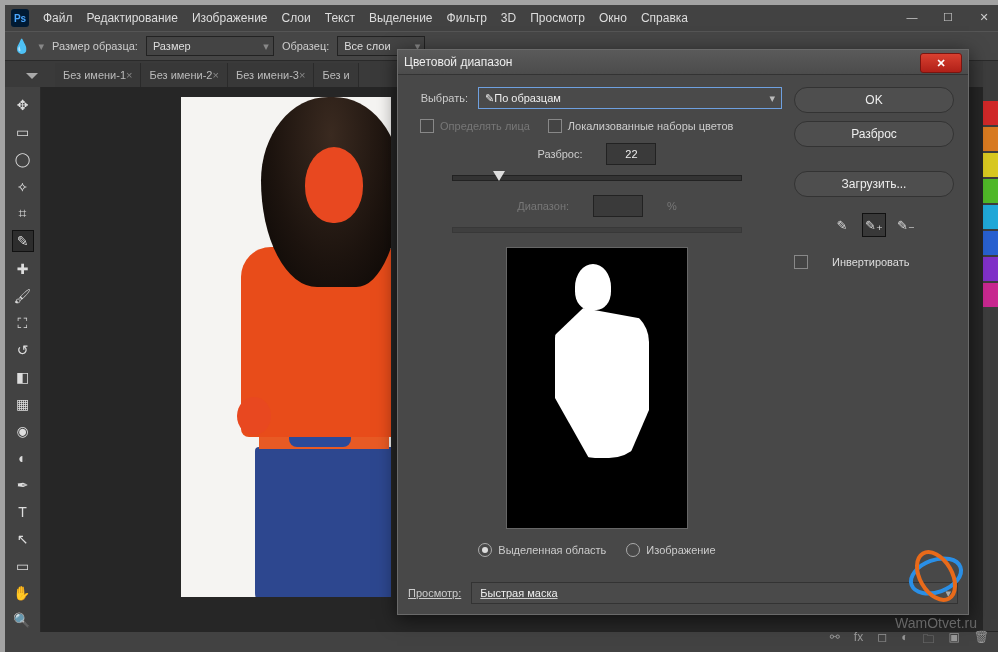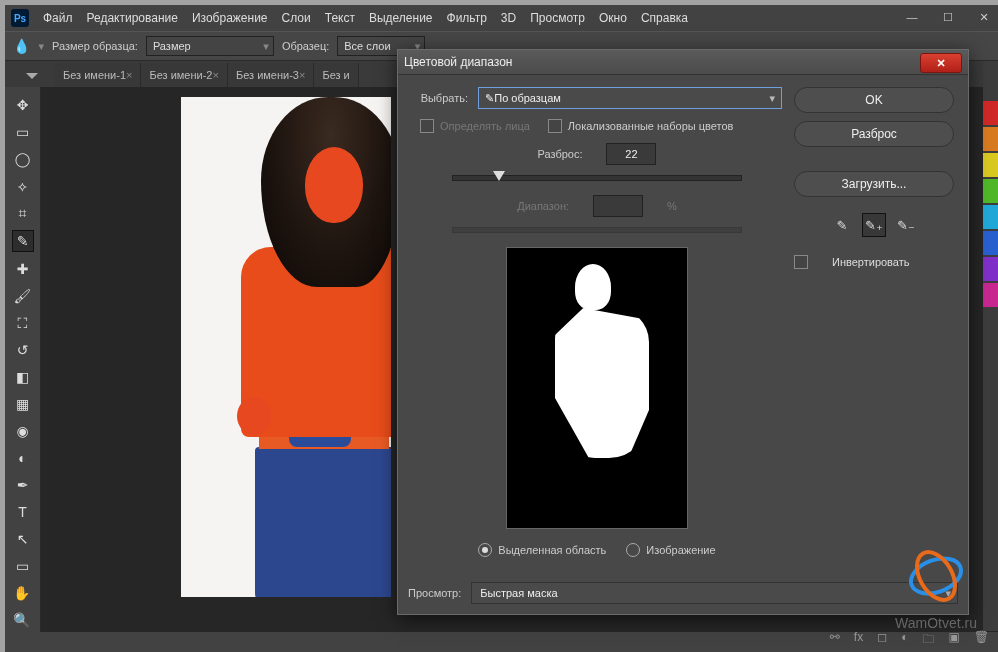--- a/index.html
+++ b/index.html
@@ -56,21 +56,21 @@
 .pv-shape2{position:absolute;left:48px;top:60px;width:94px;height:150px;background:#fff;border-radius:30px 34px 40px 40px;clip-path:polygon(30% 0,100% 8%,100% 68%,78% 100%,36% 100%,0 60%,0 18%);}
 .radio-row{display:flex;align-items:center;justify-content:center;gap:20px;margin-top:14px;}
 .radio{width:12px;height:12px;border:1px solid #aaa;border-radius:50%;display:flex;align-items:center;justify-content:center;}
 .radio.on::after{content:"";width:6px;height:6px;background:#ddd;border-radius:50%;}
 .dialog-right{width:160px;display:flex;flex-direction:column;gap:8px;}
 .dlg-btn{height:24px;background:#4e4e4e;border:1px solid #333;border-radius:14px;color:#eee;display:flex;align-items:center;justify-content:center;font-size:12px;}
 .eyedroppers{display:flex;gap:8px;justify-content:center;margin-top:8px;}
 .eye-btn{width:22px;height:22px;border:1px solid transparent;display:flex;align-items:center;justify-content:center;color:#ddd;font-size:13px;}
 .eye-btn.active{background:#383838;border:1px solid #111;}
 .invert-row{display:flex;align-items:center;gap:24px;margin-top:10px;color:#ddd;font-size:11px;}
-.dialog-footer{position:absolute;left:10px;bottom:10px;right:10px;display:flex;align-items:center;gap:10px;}
+.dialog-footer{position:absolute;left:10px;bottom:10px;right:10px;display:flex;align-items:center;gap:10px;text-decoration:underline;}
 .footer-select{flex:1;background:#4a4a4a;border:1px solid #333;height:20px;color:#eee;font-size:11px;padding:0 20px 0 8px;display:flex;align-items:center;position:relative;}
 .footer-select::after{content:"▾";position:absolute;right:6px;color:#aaa;}
 .wm-logo{position:absolute;right:24px;bottom:24px;color:#555;font-size:14px;display:flex;flex-direction:column;align-items:center;gap:4px;}
 .orbit{width:58px;height:70px;position:relative;}
 .orbit svg{width:58px;height:70px;}
 </style>
 </head>
 <body>
 
 <div class="app">

